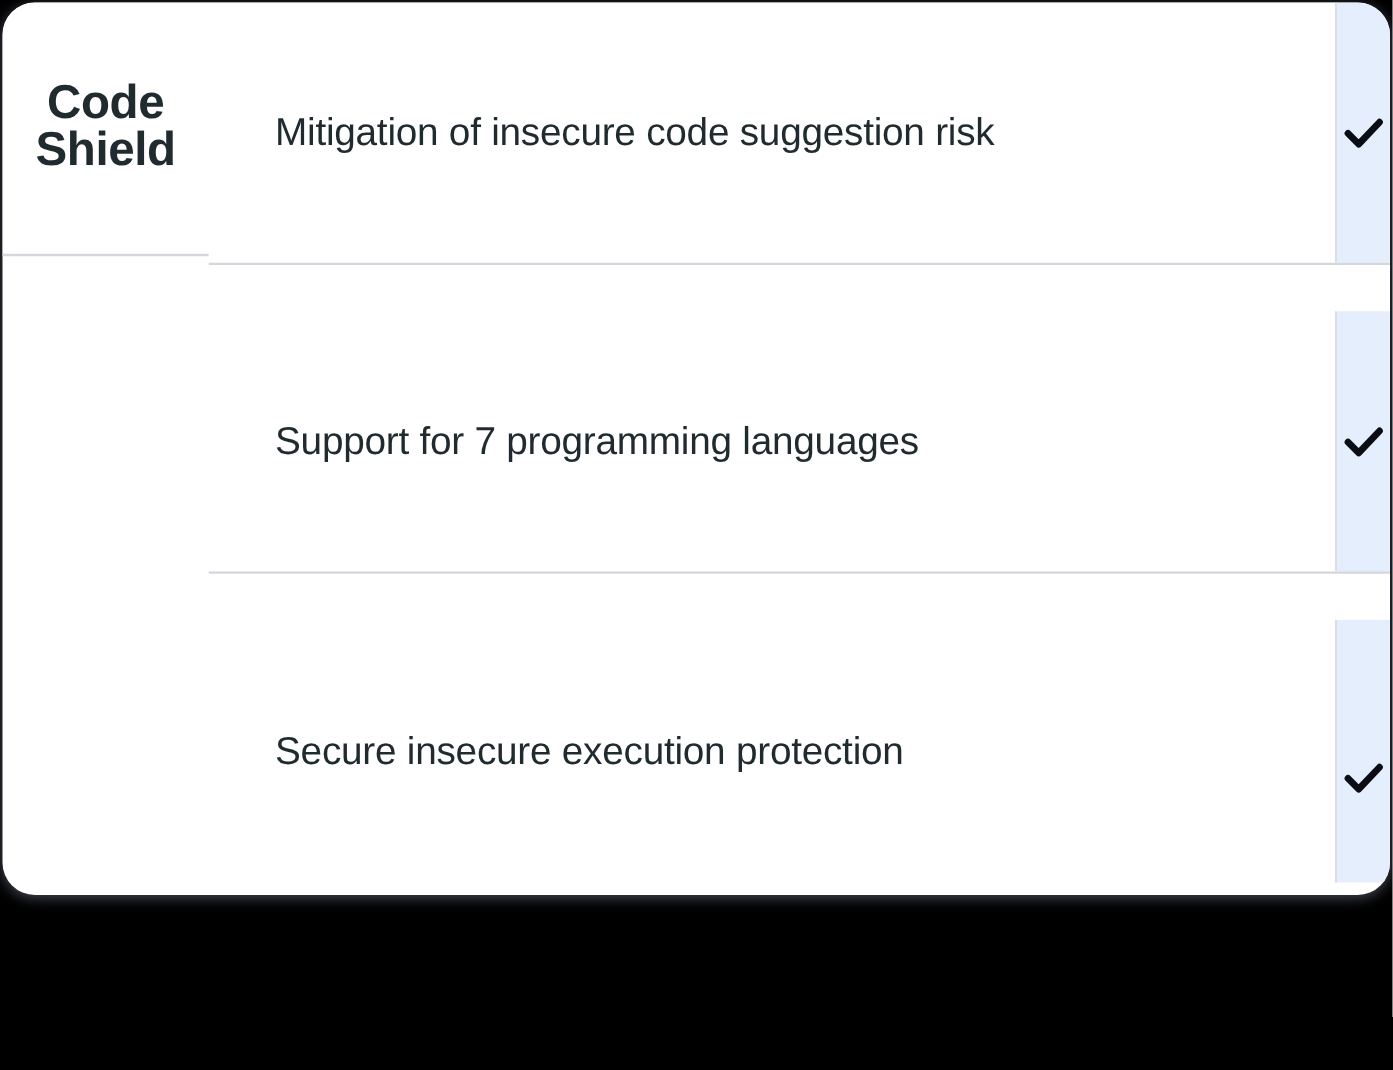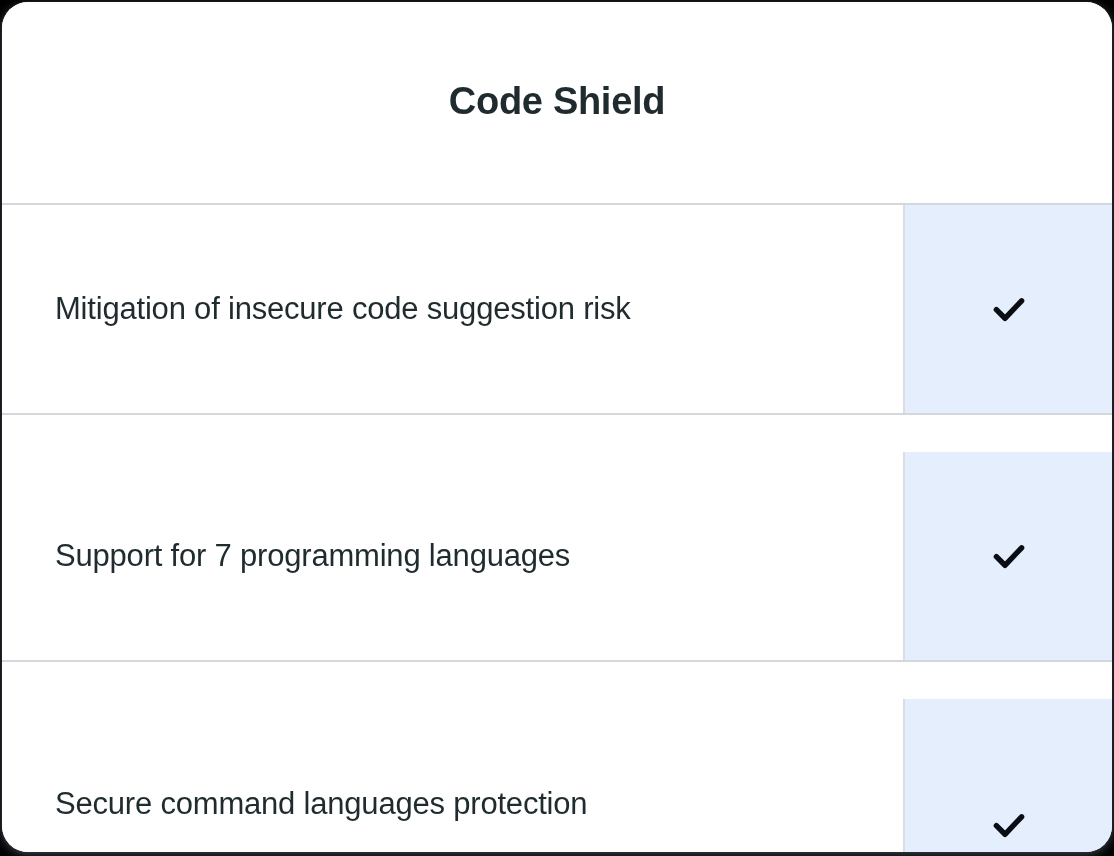--- a/index.html
+++ b/index.html
@@ -14,27 +14,27 @@
     overflow: hidden;
     position: relative;
   }
 
   
   #feature-card {
     position: absolute;
     left: 2px;
     top: 2px;
     width: 1110px;
-    height: 850px;
+    height: 714px;
     background: #ffffff;
     border-radius: 26px;
     box-shadow: 0 2px 10px rgba(120, 130, 150, 0.55);
     overflow: hidden;
     display: flex;
-    flex-direction: column;
+    flex-direction: row;
     box-sizing: border-box;
   }
 
   
   #card-header {
     height: 203px;
     min-height: 203px;
     background: #ffffff;
     display: flex;
     align-items: center;
@@ -154,21 +154,21 @@
       </div>
       <div class="feature-check-cell">
         <svg class="check-icon" viewBox="0 0 24 24">
           <path d="M4.8 12.4 L9.7 17.3 L19.2 7.3"></path>
         </svg>
       </div>
     </div>
 
     <div class="feature-row">
       <div class="feature-label-cell">
-        <span class="feature-label">Secure command languages protection</span>
+        <span class="feature-label">Secure insecure execution protection</span>
       </div>
       <div class="feature-check-cell">
         <svg class="check-icon" viewBox="0 0 24 24">
           <path d="M4.8 12.4 L9.7 17.3 L19.2 7.3"></path>
         </svg>
       </div>
     </div>
 
   </div>
 

